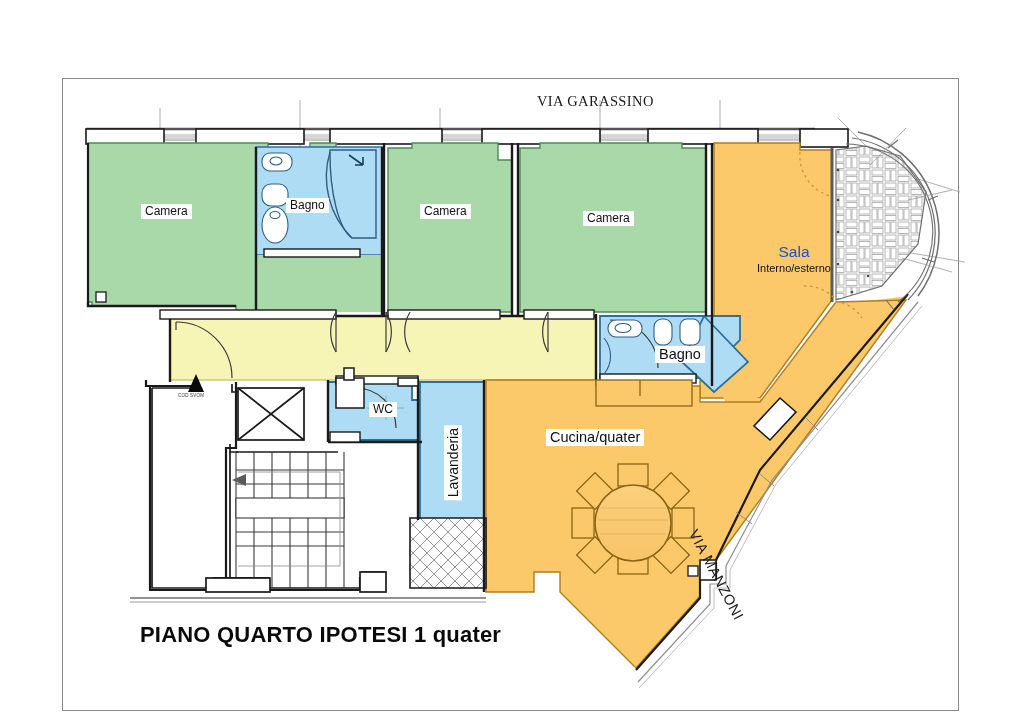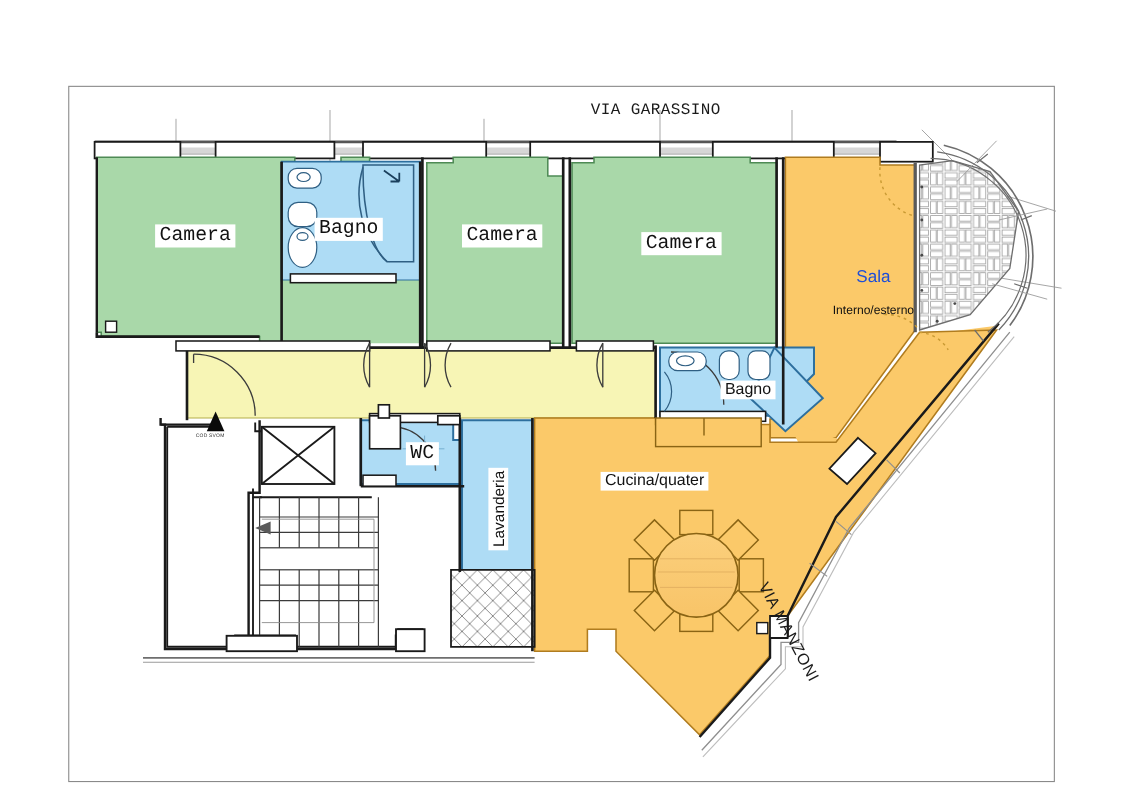--- a/index.html
+++ b/index.html
@@ -14,34 +14,34 @@
   #plan-frame{
     position:absolute;left:62px;top:78px;width:897px;height:633px;
     border:1.5px solid #8a8a8a;background:#ffffff;box-sizing:border-box;
   }
   svg.plan{position:absolute;left:0;top:0;width:1024px;height:724px;display:block;}
   .roomlabel{
     position:absolute;background:#ffffff;color:#111111;
     font-family:"Liberation Sans", sans-serif;
     white-space:nowrap;line-height:1.05;padding:1px 4px;
   }
-  .rl-big{font-size:18px;font-family:Liberation Mono, monospace;}
+  .rl-big{font-size:12px;}
   .rl-mid{font-size:14.5px;}
   .streetlabel{
-    position:absolute;color:#1a1a1a;font-family:Liberation Mono, monospace;
+    position:absolute;color:#1a1a1a;font-family:Liberation Serif, serif;
     font-size:14.5px;letter-spacing:.4px;white-space:nowrap;background:transparent;
   }
   #title-block{
     position:absolute;left:140px;top:622px;
     font-family:"Liberation Sans", sans-serif;
     font-size:22px;font-weight:bold;color:#0a0a0a;letter-spacing:.2px;white-space:nowrap;
   }
   #label-sala{position:absolute;left:757px;top:243px;text-align:center;background:transparent;}
   #label-sala .sala-main{font-size:15.5px;color:#1d4ed8;display:block;background:transparent;}
-  #label-sala .sala-sub{font-size:11px;color:#111;display:block;background:transparent;margin-top:15px;}
+  #label-sala .sala-sub{font-size:11px;color:#111;display:block;background:transparent;margin-top:1px;}
   .vert-label{
     position:absolute;writing-mode:vertical-rl;transform:rotate(180deg);
     background:#ffffff;font-size:14px;color:#111;padding:3px 1px;
   }
   #label-manzoni{
     position:absolute;left:700px;top:527px;
     transform:rotate(62deg);transform-origin:0 0;
     font-size:14.5px;color:#1a1a1a;letter-spacing:.6px;white-space:nowrap;
   }
   #north-text{
@@ -338,14 +338,15 @@
   <div class="roomlabel rl-mid" style="left:655px;top:346px;">Bagno</div>
 
   <div class="roomlabel rl-big" style="left:369px;top:402px;">WC</div>
 
   <div class="vert-label" style="left:444px;top:425px;">Lavanderia</div>
 
   <div class="roomlabel rl-mid" style="left:546px;top:429px;">Cucina/quater</div>
 
   <div id="north-text">COD SVOM</div>
 
+  <div id="title-block">PIANO QUARTO  IPOTESI 1 quater</div>
 
 </div>
 
 </body></html>

